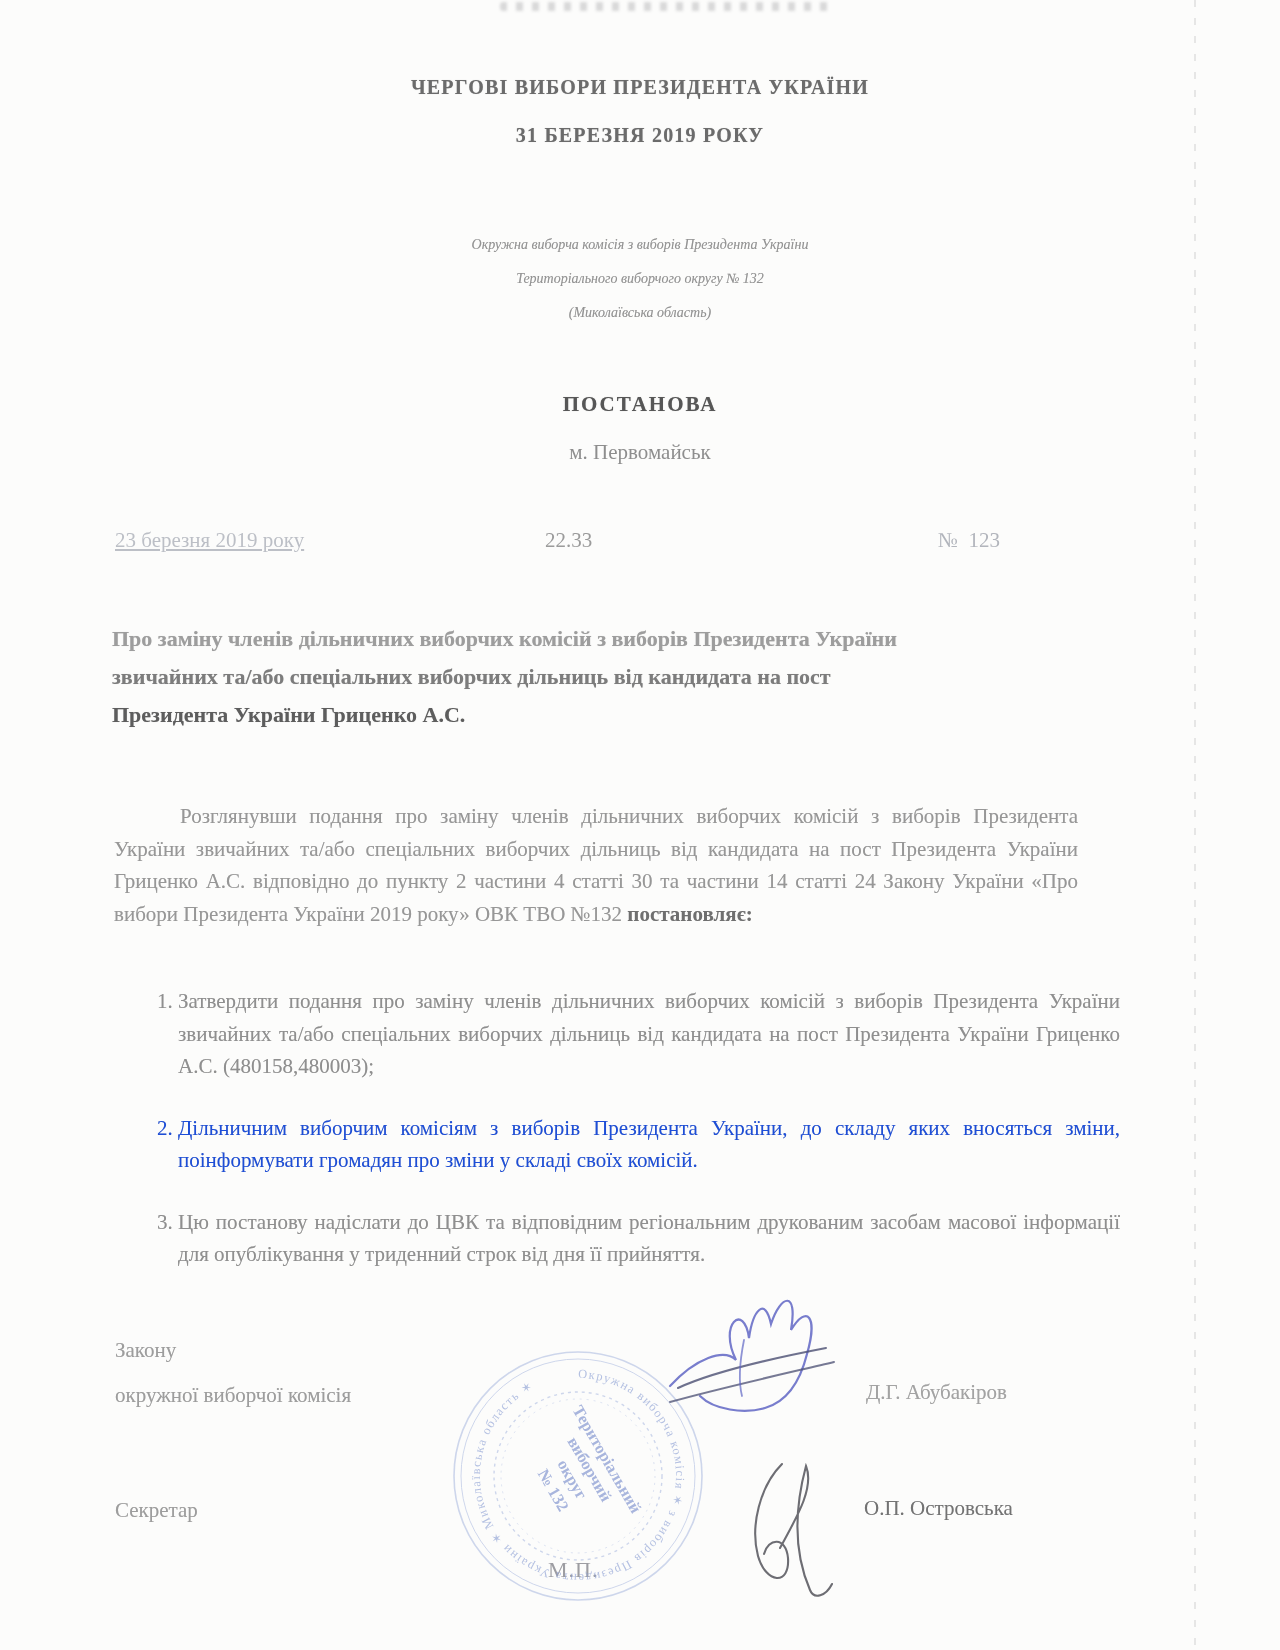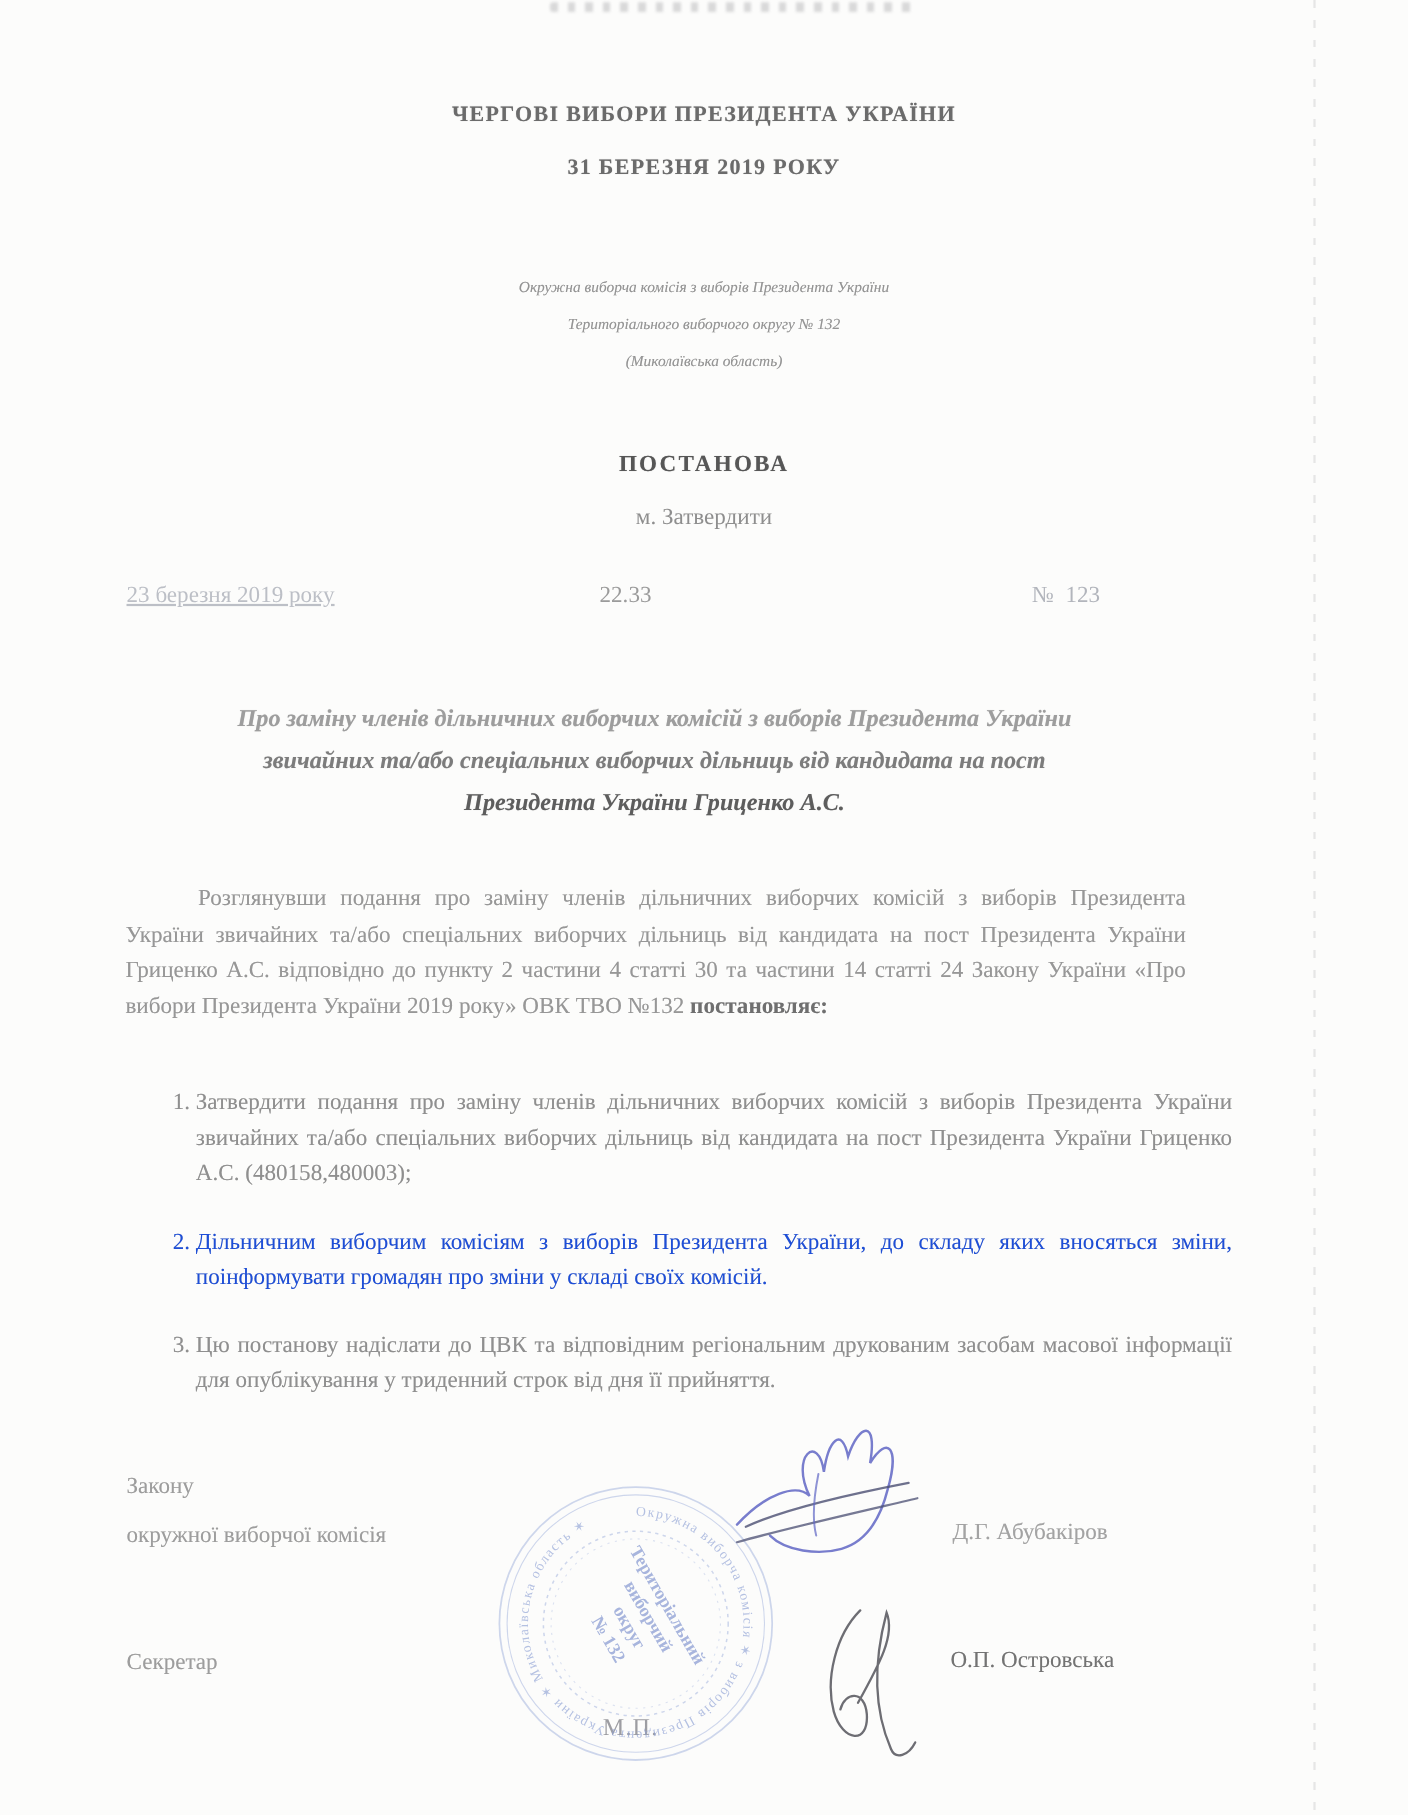--- a/index.html
+++ b/index.html
@@ -6,21 +6,21 @@
   #page{
     position:relative;
     width:1280px;height:1650px;
     margin:0 auto;
     background:#fcfcfb;
     overflow:hidden;
     font-family:"Liberation Serif","DejaVu Serif",serif;
     color:#777;
   }
   .abs{position:absolute;}
-  .center{width:100%;text-align:center;margin-top:17px;}
+  .center{width:100%;text-align:center;}
 
   
   #artifact-top{
     left:500px;top:2px;width:330px;height:9px;
     background:repeating-linear-gradient(90deg, rgba(110,110,115,.45) 0 7px, transparent 7px 16px);
     filter:blur(1.6px);opacity:.55;border-radius:3px;
   }
   #artifact-right{
     left:1194px;top:0;width:2px;height:1650px;
     background:repeating-linear-gradient(180deg, rgba(90,90,95,.28) 0 7px, transparent 7px 18px);
@@ -37,23 +37,23 @@
 
   #doc-type{top:392px;font-weight:bold;font-size:21px;letter-spacing:2px;color:#565656;
             text-shadow:0 0 .7px rgba(90,90,90,.5);}
   #doc-place{top:440px;font-size:21px;color:#8e8e8e;}
 
   .meta{top:528px;font-size:21px;white-space:pre;}
   #meta-date{left:115px;color:#bcbfc6;text-decoration:underline;}
   #meta-time{left:545px;color:#9b9b9b;}
   #meta-number{left:938px;color:#b2b5bc;}
 
-  #subject{top:634px;left:112px;width:966px;text-align:center;
+  #subject{top:620px;left:112px;width:966px;text-align:left;
            font-weight:bold;font-size:22px;line-height:38px;
-           text-shadow:0 0 .7px rgba(120,120,120,.4);font-style:italic;}
+           text-shadow:0 0 .7px rgba(120,120,120,.4);}
   #subject .s1{color:#9d9d9d;}
   #subject .s2{color:#7c7c7c;}
   #subject .s3{color:#5d5d5d;}
 
   #preamble{top:779px;left:114px;width:964px;
             font-size:21px;line-height:32.5px;text-align:justify;text-indent:66px;
             color:#979797;text-shadow:0 0 .6px rgba(150,150,150,.4);}
   #preamble b{color:#6f6f6f;}
 
   #resolution-list{top:985px;left:140px;width:942px;margin:0;padding:0 0 0 38px;
@@ -84,21 +84,21 @@
   <div id="hdr1" class="abs center hdr">ЧЕРГОВІ ВИБОРИ ПРЕЗИДЕНТА УКРАЇНИ</div>
   <div id="hdr2" class="abs center hdr">31 БЕРЕЗНЯ 2019 РОКУ</div>
 
   <div id="commission" class="abs center">
     <div>Окружна виборча комісія з виборів Президента України</div>
     <div>Територіального виборчого округу № 132</div>
     <div>(Миколаївська область)</div>
   </div>
 
   <div id="doc-type" class="abs center">ПОСТАНОВА</div>
-  <div id="doc-place" class="abs center">м. Затвердити</div>
+  <div id="doc-place" class="abs center">м. Первомайськ</div>
 
   <div id="meta-date" class="abs meta">23 березня 2019 року</div>
   <div id="meta-time" class="abs meta">22.33</div>
   <div id="meta-number" class="abs meta">№  123</div>
 
   <div id="subject" class="abs">
     <div class="s1">Про заміну членів дільничних виборчих комісій з виборів Президента України</div>
     <div class="s2">звичайних та/або спеціальних виборчих дільниць від кандидата на пост</div>
     <div class="s3">Президента України Гриценко А.С.</div>
   </div>

